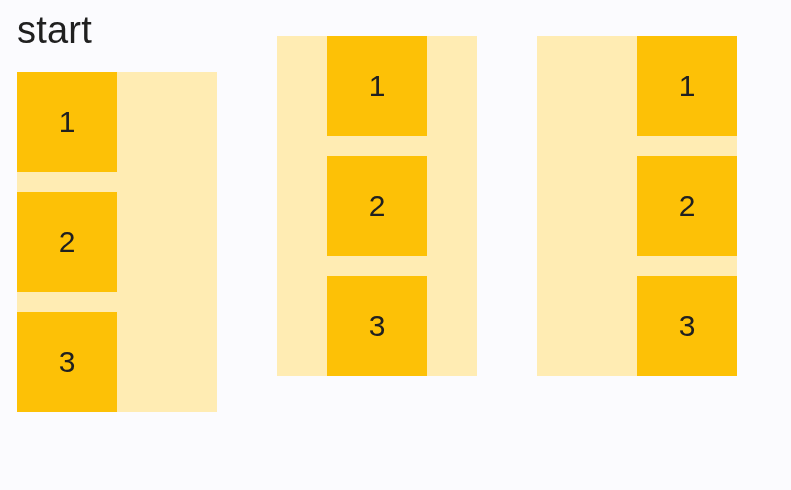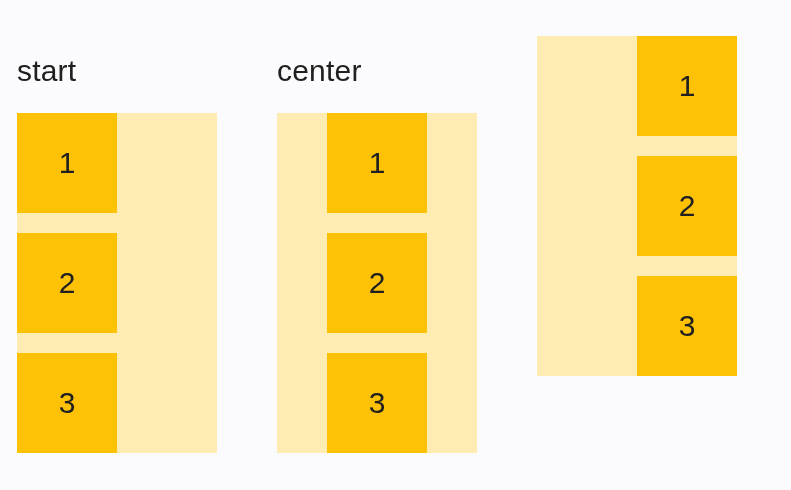--- a/index.html
+++ b/index.html
@@ -14,26 +14,25 @@
     display: flex;
     gap: 60px;
     padding: 12px 0 0 17px;
   }
   .example {
     width: 200px;
     display: flex;
     flex-direction: column;
   }
   .alignment-label {
-    font-size: 30px;
+    font-size: 38px;
     font-weight: 400;
     line-height: 36px;
     color: var(--color-text, #202020);
     letter-spacing: 0.2px;
-    margin-top: 41px;
   }
   .demo-container {
     margin-top: 24px;
     width: 200px;
     height: 340px;
     background: var(--color-container, #ffecb3);
     display: grid;
     grid-template-rows: repeat(3, 100px);
     row-gap: 20px;
   }
@@ -60,21 +59,20 @@
   <div class="example">
     <div class="alignment-label">start</div>
     <div class="demo-container align-start">
       <div class="demo-item">1</div>
       <div class="demo-item">2</div>
       <div class="demo-item">3</div>
     </div>
   </div>
 
   <div class="example">
-    <div class="alignment-label">center</div>
     <div class="demo-container align-center">
       <div class="demo-item">1</div>
       <div class="demo-item">2</div>
       <div class="demo-item">3</div>
     </div>
   </div>
 
   <div class="example">
     <div class="demo-container align-end">
       <div class="demo-item">1</div>

